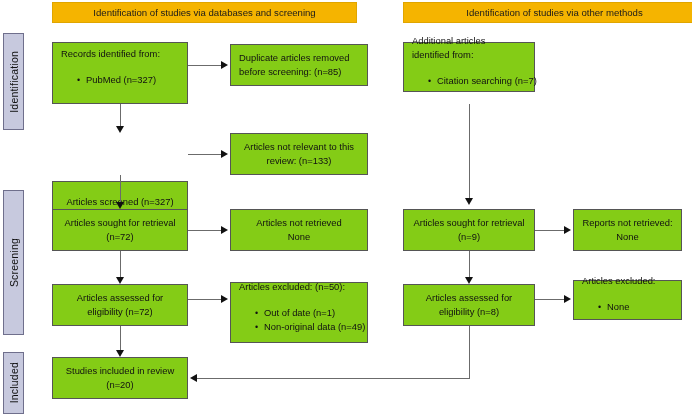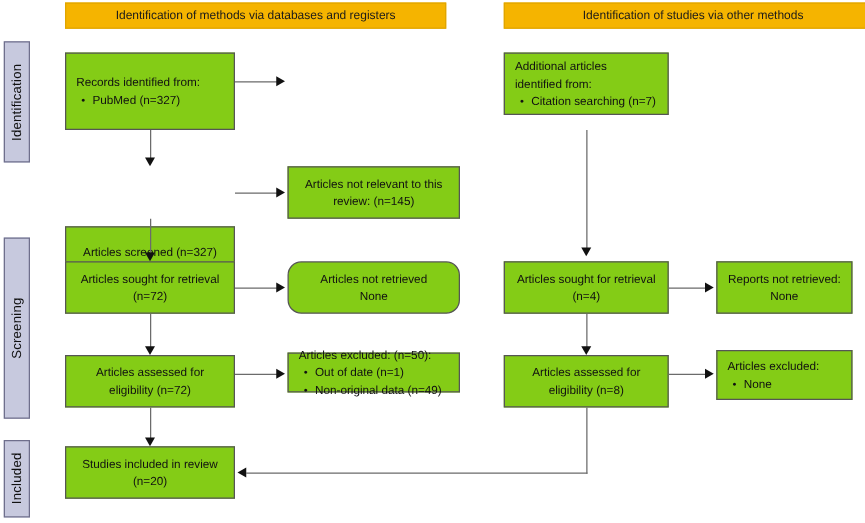--- a/index.html
+++ b/index.html
@@ -69,21 +69,21 @@
     font-size: 9.4px;
     color: #111111;
     line-height: 14px;
     white-space: nowrap;
   }
   .box.pad {
     padding-left: 8px;
     padding-right: 6px;
   }
   ul.bullets {
-    margin: 0;
+    margin: 12px;
     padding: 0 0 0 13px;
     list-style: none;
   }
   ul.bullets li {
     position: relative;
     font-size: 9.4px;
     color: #111111;
     line-height: 14px;
     white-space: nowrap;
   }
@@ -136,33 +136,37 @@
     <span>Identification</span>
   </div>
   <div class="stage-label" style="left:3px; top:190px; width:21px; height:145px;">
     <span>Screening</span>
   </div>
   <div class="stage-label" style="left:3px; top:352px; width:21px; height:62px;">
     <span>Included</span>
   </div>
 
   <div class="header-bar" style="left:52px; top:2px; width:305px; height:21px;">
-    <span>Identification of methods via databases and registers</span>
+    <span>Identification of studies via databases and screening</span>
   </div>
   <div class="header-bar" style="left:403px; top:2px; width:303px; height:21px;">
     <span>Identification of studies via other methods</span>
   </div>
 
   <div class="box pad" style="left:52px; top:42px; width:136px; height:62px;">
     <div class="box-line">Records identified from:</div>
     <ul class="bullets">
       <li>PubMed (n=327)</li>
     </ul>
   </div>
 
+  <div class="box pad" style="left:230px; top:44px; width:138px; height:42px;">
+    <div class="box-line">Duplicate articles removed</div>
+    <div class="box-line">before screening: (n=85)</div>
+  </div>
 
   <div class="box pad" style="left:403px; top:42px; width:132px; height:50px;">
     <div class="box-line">Additional articles</div>
     <div class="box-line">identified from:</div>
     <ul class="bullets">
       <li>Citation searching (n=7)</li>
     </ul>
   </div>
 
   <div class="conn h" style="left:188px; top:65px; width:34px;"></div>
@@ -173,45 +177,45 @@
 
   <div class="conn v" style="left:469px; top:104px; height:96px;"></div>
   <div class="arrow-down" style="left:465px; top:198px;"></div>
 
   <div class="box center" style="left:52px; top:133px; width:136px; height:42px;margin-top:48px;">
     <div class="box-line">Articles screened (n=327)</div>
   </div>
 
   <div class="box center" style="left:230px; top:133px; width:138px; height:42px;">
     <div class="box-line">Articles not relevant to this</div>
-    <div class="box-line">review: (n=145)</div>
+    <div class="box-line">review: (n=133)</div>
   </div>
 
   <div class="conn h" style="left:188px; top:154px; width:34px;"></div>
   <div class="arrow-right" style="left:221px; top:150px;"></div>
 
   <div class="conn v" style="left:120px; top:175px; height:29px;"></div>
   <div class="arrow-down" style="left:116px; top:202px;"></div>
 
   <div class="box center" style="left:52px; top:209px; width:136px; height:42px;">
     <div class="box-line">Articles sought for retrieval</div>
     <div class="box-line">(n=72)</div>
   </div>
 
-  <div class="box center" style="left:230px; top:209px; width:138px; height:42px;border-radius:11px;">
+  <div class="box center" style="left:230px; top:209px; width:138px; height:42px;">
     <div class="box-line">Articles not retrieved</div>
     <div class="box-line">None</div>
   </div>
 
   <div class="conn h" style="left:188px; top:230px; width:34px;"></div>
   <div class="arrow-right" style="left:221px; top:226px;"></div>
 
   <div class="box center" style="left:403px; top:209px; width:132px; height:42px;">
     <div class="box-line">Articles sought for retrieval</div>
-    <div class="box-line">(n=4)</div>
+    <div class="box-line">(n=9)</div>
   </div>
 
   <div class="box center" style="left:573px; top:209px; width:109px; height:42px;">
     <div class="box-line">Reports not retrieved:</div>
     <div class="box-line">None</div>
   </div>
 
   <div class="conn h" style="left:535px; top:230px; width:30px;"></div>
   <div class="arrow-right" style="left:564px; top:226px;"></div>
 
@@ -219,21 +223,21 @@
   <div class="arrow-down" style="left:116px; top:277px;"></div>
 
   <div class="conn v" style="left:469px; top:251px; height:28px;"></div>
   <div class="arrow-down" style="left:465px; top:277px;"></div>
 
   <div class="box center" style="left:52px; top:284px; width:136px; height:42px;">
     <div class="box-line">Articles assessed for</div>
     <div class="box-line">eligibility (n=72)</div>
   </div>
 
-  <div class="box pad" style="left:230px; top:282px; width:138px; height:32px;">
+  <div class="box pad" style="left:230px; top:282px; width:138px; height:61px;">
     <div class="box-line">Articles excluded: (n=50):</div>
     <ul class="bullets">
       <li>Out of date (n=1)</li>
       <li>Non-original data (n=49)</li>
     </ul>
   </div>
 
   <div class="conn h" style="left:188px; top:299px; width:34px;"></div>
   <div class="arrow-right" style="left:221px; top:295px;"></div>
 

